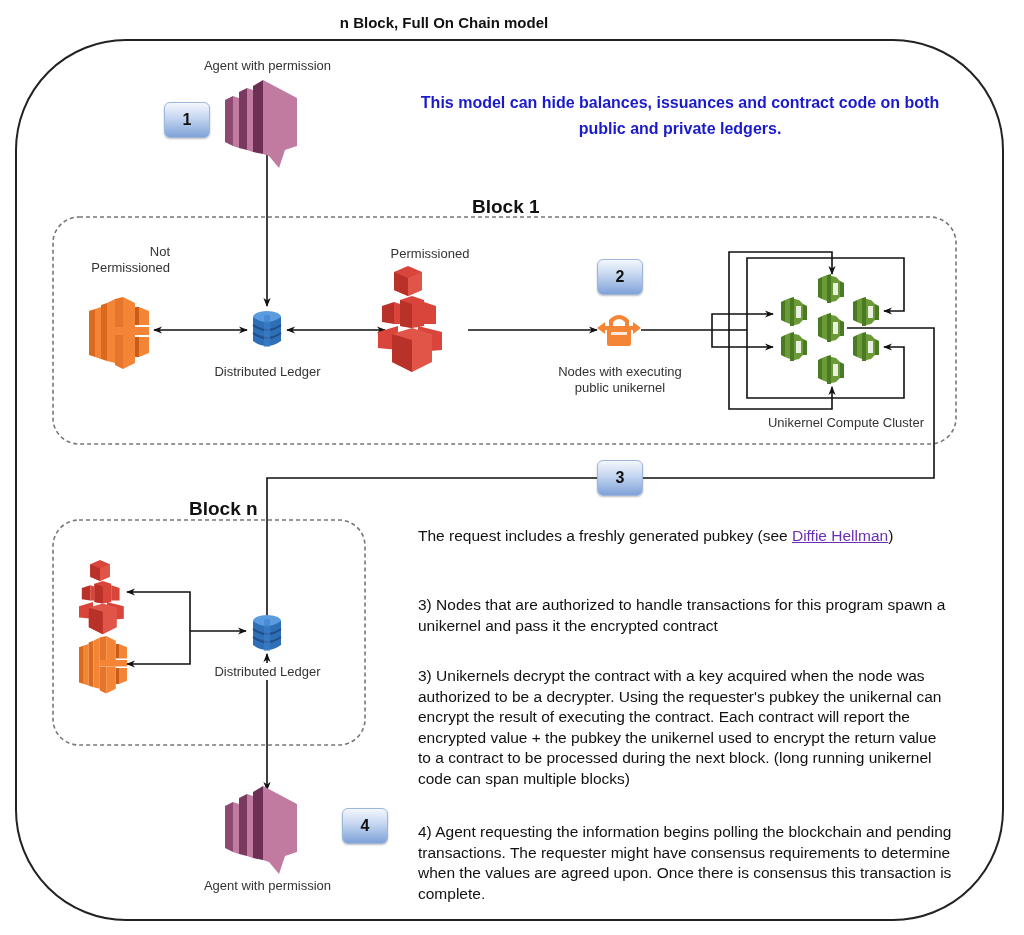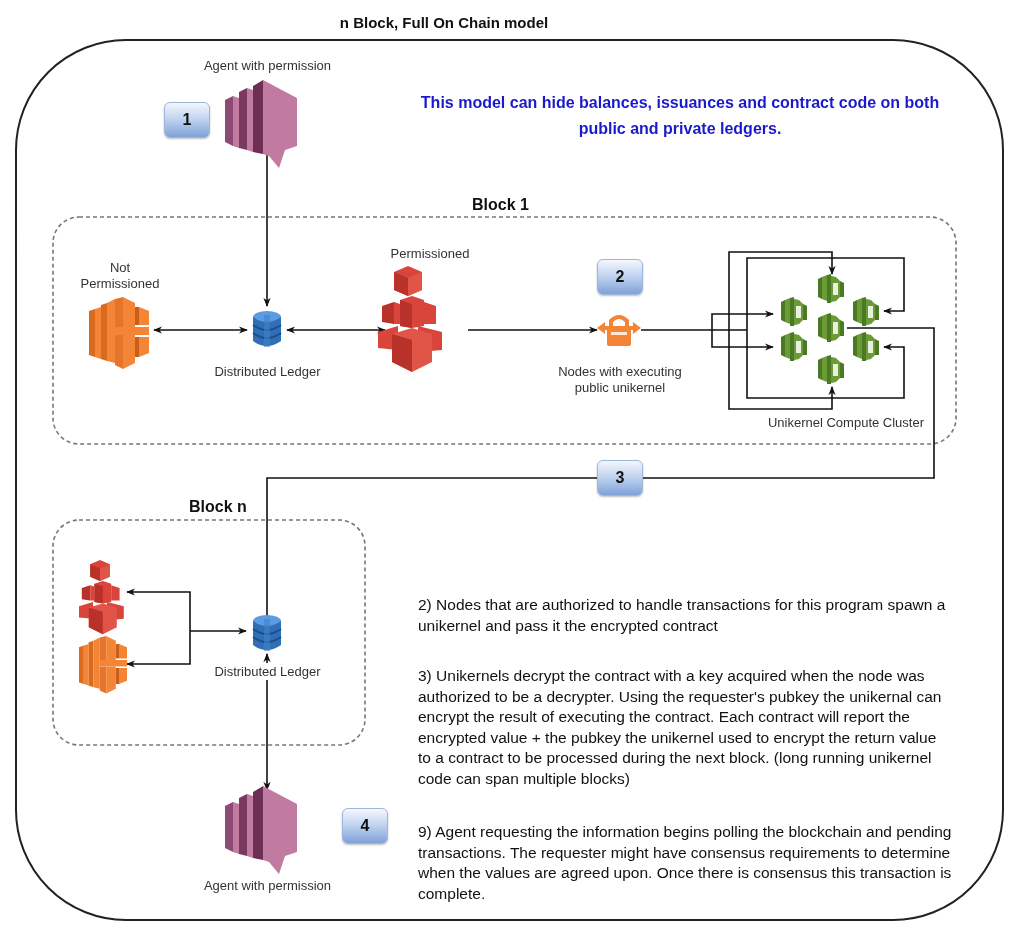--- a/index.html
+++ b/index.html
@@ -1,21 +1,21 @@
 <!DOCTYPE html>
 <html><head>
 <meta charset="utf-8">
 <style>
   html, body { margin:0; padding:0; background:#ffffff; }
   body { width:1024px; height:935px; position:relative; overflow:hidden; font-family:"Liberation Sans", sans-serif; }
   #canvas { position:absolute; left:0; top:0; width:1024px; height:935px; }
   .txt { position:absolute; color:#333; font-family:"Liberation Sans", sans-serif; white-space:nowrap; }
   .title { font-weight:bold; font-size:15px; color:#111; }
   .headline { color:#1a1acc; font-weight:bold; font-size:16px; text-align:center; line-height:26px; white-space:normal; }
-  .block-label { font-weight:bold; font-size:16px; color:#111; }
+  .block-label { font-weight:bold; font-size:19px; color:#111; }
   .caption { font-size:13px; color:#333; text-align:center; line-height:16px; }
   .para { font-size:15.5px; color:#111; line-height:20.5px; white-space:normal; }
   .para a { color:#6a2fb5; text-decoration:underline; }
   .step { position:absolute; width:44px; height:34px; border-radius:6px;
           background:linear-gradient(#f4f7fd 0%, #c3d5f0 45%, #7fa2d8 100%);
           border:1px solid #9fb6db; box-shadow:0 1px 2px rgba(0,0,0,.25);
           font-weight:bold; font-size:16px; color:#111; display:flex; align-items:center; justify-content:center; }
 </style>
 </head>
 <body>
@@ -150,34 +150,35 @@
 </svg>
 
 <div class="txt title" style="left:0; width:888px; top:14px; text-align:center;">n Block, Full On Chain model</div>
 
 <div class="txt caption" style="left:165px; width:205px; top:58px;">Agent with permission</div>
 
 <div class="txt headline" style="left:420px; width:520px; top:90px;">This model can hide balances, issuances and contract code on both public and private ledgers.</div>
 
 <div class="txt block-label" style="left:472px; top:196px;">Block 1</div>
 
-<div class="txt caption" style="left:70px; width:100px; top:260px; white-space:normal;">Not Permissioned</div>
+<div class="txt caption" style="left:70px; width:100px; top:244px; white-space:normal;text-align:right;">Not Permissioned</div>
 <div class="txt caption" style="left:370px; width:120px; top:246px;">Permissioned</div>
 <div class="txt caption" style="left:200px; width:135px; top:364px;">Distributed Ledger</div>
 <div class="txt caption" style="left:540px; width:160px; top:364px;">Nodes with executing</div>
 <div class="txt caption" style="left:540px; width:160px; top:380px;">public unikernel</div>
 <div class="txt caption" style="left:756px; width:180px; top:415px;">Unikernel Compute Cluster</div>
 
 <div class="txt block-label" style="left:189px; top:498px;">Block n</div>
 <div class="txt caption" style="left:200px; width:135px; top:664px;">Distributed Ledger</div>
 
 <div class="txt caption" style="left:165px; width:205px; top:878px;">Agent with permission</div>
 
 <div class="step" style="left:164px; top:102px;">1</div>
 <div class="step" style="left:597px; top:259px;">2</div>
 <div class="step" style="left:597px; top:460px;">3</div>
 <div class="step" style="left:342px; top:808px;">4</div>
 
 <div class="txt para" style="left:418px; top:526px; width:560px;">
+  <div><span>The request includes a freshly generated pubkey (see </span><a>Diffie Hellman</a><span>)</span></div>
 </div>
-<div class="txt para" style="left:418px; top:595px; width:540px;">2) Nodes that are authorized to handle transactions for this program spawn a unikernel and pass it the encrypted contract</div>
+<div class="txt para" style="left:418px; top:595px; width:540px;">3) Nodes that are authorized to handle transactions for this program spawn a unikernel and pass it the encrypted contract</div>
 <div class="txt para" style="left:418px; top:666px; width:530px;">3) Unikernels decrypt the contract with a key acquired when the node was authorized to be a decrypter. Using the requester's pubkey the unikernal can encrypt the result of executing the contract. Each contract will report the encrypted value + the pubkey the unikernel used to encrypt the return value to a contract to be processed during the next block. (long running unikernel code can span multiple blocks)</div>
-<div class="txt para" style="left:418px; top:822px; width:550px;">9) Agent requesting the information begins polling the blockchain and pending transactions. The requester might have consensus requirements to determine when the values are agreed upon. Once there is consensus this transaction is complete.</div>
+<div class="txt para" style="left:418px; top:822px; width:550px;">4) Agent requesting the information begins polling the blockchain and pending transactions. The requester might have consensus requirements to determine when the values are agreed upon. Once there is consensus this transaction is complete.</div>
 
 </body></html>

